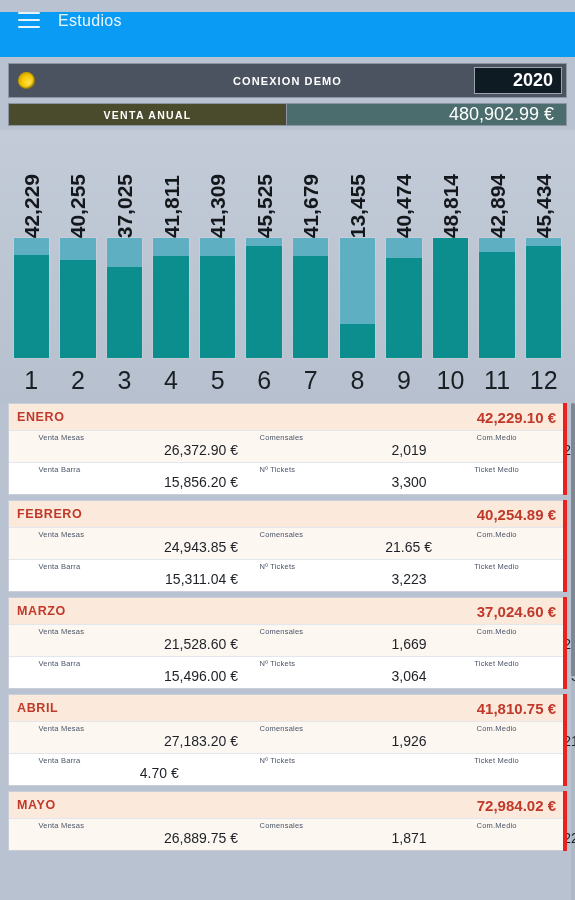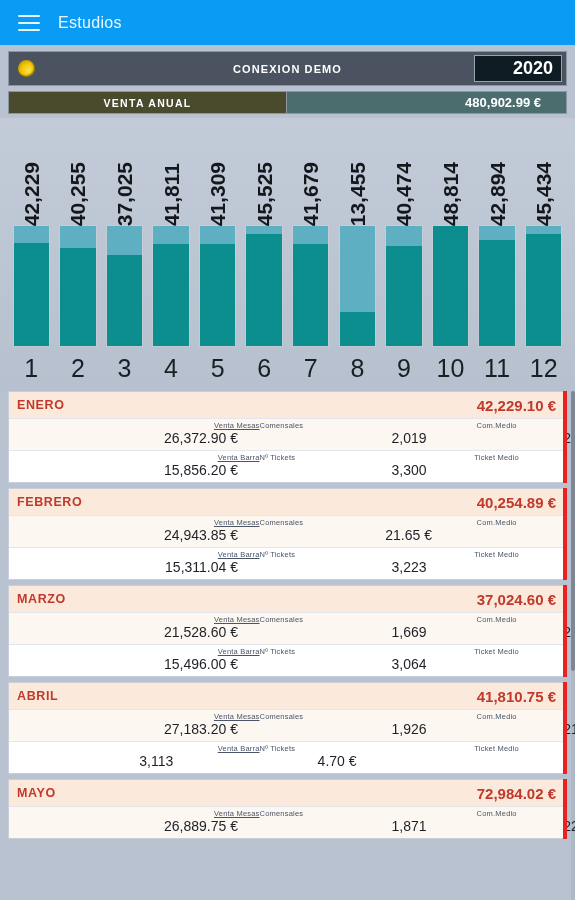--- a/index.html
+++ b/index.html
@@ -7,21 +7,21 @@
     width:575px;height:900px;overflow:hidden;
     background:#b9c2d0;
     font-family:"Liberation Sans", sans-serif;
     -webkit-font-smoothing:antialiased;
   }
   .app{width:575px;height:900px;position:relative;display:flex;flex-direction:column;}
 
   
   .appbar{
     height:45px;background:#039be5;background:#0a9cf5;
-    display:flex;align-items:center;flex:0 0 45px;
+    display:flex;flex:0 0 45px;margin-top:12px;
   }
   .hamburger{width:22px;height:16px;margin-left:18px;margin-right:18px;
     display:flex;flex-direction:column;justify-content:space-between;cursor:pointer;}
   .hamburger i{display:block;height:2px;background:#e8f4fb;border-radius:1px;}
   .appbar-title{color:#eaf6ff;font-size:16px;letter-spacing:.3px;}
 
   
   .dash{flex:0 0 auto;padding:6px 8px 4px 8px;background:#b9c2d0;}
   .conn-row{
     height:33px;background:#4b5360;border:1px solid #8d95a3;
@@ -44,21 +44,21 @@
   .annual-row{display:flex;height:23px;margin-top:5px;}
   .annual-label{
     flex:0 0 279px;background:#4a4a2c;border:1px solid #8d95a3;
     display:flex;align-items:center;justify-content:center;
     color:#ffffff;font-size:10.5px;font-weight:bold;letter-spacing:1.3px;
     box-sizing:border-box;
   }
   .annual-value{
     flex:1;background:#4c6d6d;border:1px solid #8d95a3;border-left:none;
     display:flex;align-items:center;justify-content:flex-end;
-    color:#ffffff;font-size:13px;font-weight:bold;padding-right:25px;box-sizing:border-box;
+    color:#ffffff;font-size:18px;font-weight:normal;padding-right:12px;box-sizing:border-box;
   }
 
   
   .chart{
     flex:0 0 273px;position:relative;
     background:linear-gradient(180deg,#c3cbd8 0%, #bcc5d2 55%, #b7c0ce 100%);
     padding:0 8px;box-sizing:border-box;
   }
   .chart-inner{display:flex;height:100%;align-items:flex-end;}
   .col{flex:1 1 0;display:flex;flex-direction:column;align-items:center;height:100%;}
@@ -102,21 +102,21 @@
     border-top:1px solid #e3e6ec;padding:2px 10px 4px 8px;box-sizing:border-box;
     background:#fdf7f2;
   }
   .m-row.alt{background:#ffffff;}
   .m-labels,.m-values{display:flex;}
   .m-labels span,.m-values span{display:block;}
   .c1{flex:0 0 41%;}
   .c2{flex:0 0 29%;}
   .c3{flex:0 0 30%;}
   .m-labels span{font-size:7.5px;color:#4a5568;text-align:center;letter-spacing:.2px;}
-  .m-labels .c1{text-align:right;padding-left:4%;text-decoration:underline;}
+  .m-labels .c1{text-align:left;padding-left:4%;}
   .m-labels .c2{text-align:left;}
   .m-labels .c3{text-align:center;}
   .m-values span{font-size:14px;color:#1d2127;text-align:right;}
   .m-values .c1{padding-right:6%;}
   .m-values .c2{padding-right:4%;}
 
   
   .scrollbar{
     position:absolute;right:0;top:0;width:4px;height:100%;background:rgba(0,0,0,.05);
   }
@@ -417,21 +417,20 @@
               <span class="c3">21.71 €</span>
             </div>
           </div>
           <div class="m-row alt">
             <div class="m-labels">
               <span class="c1">Venta Barra</span>
               <span class="c2">Nº Tickets</span>
               <span class="c3">Ticket Medio</span>
             </div>
             <div class="m-values">
-              <span class="c2">3,113</span>
               <span class="c3">4.70 €</span>
             </div>
           </div>
         </div>
         <div class="month-card">
           <div class="m-head">
             <span class="m-name">MAYO</span>
             <span class="m-total">72,984.02 €</span>
           </div>
           <div class="m-row ">

